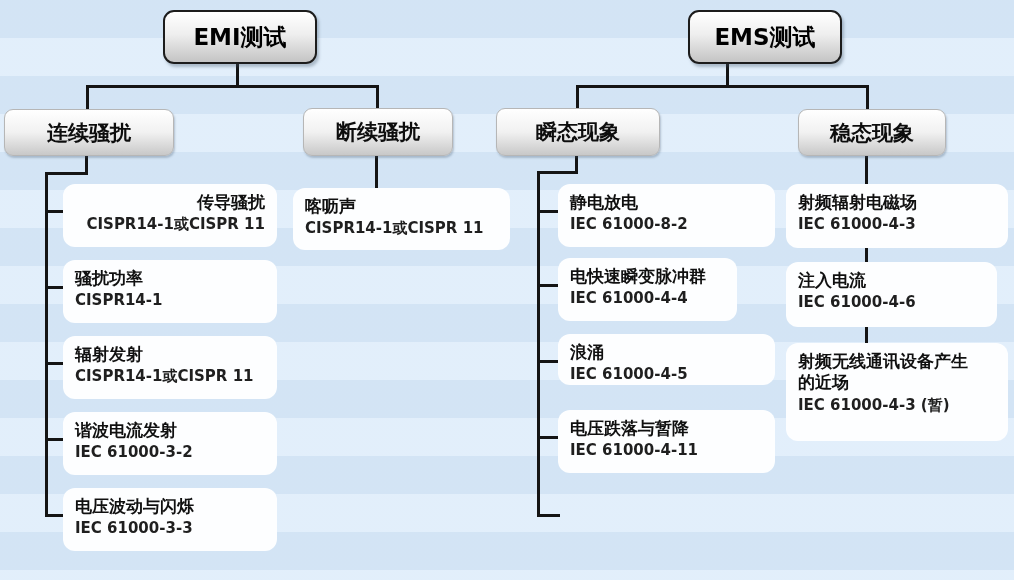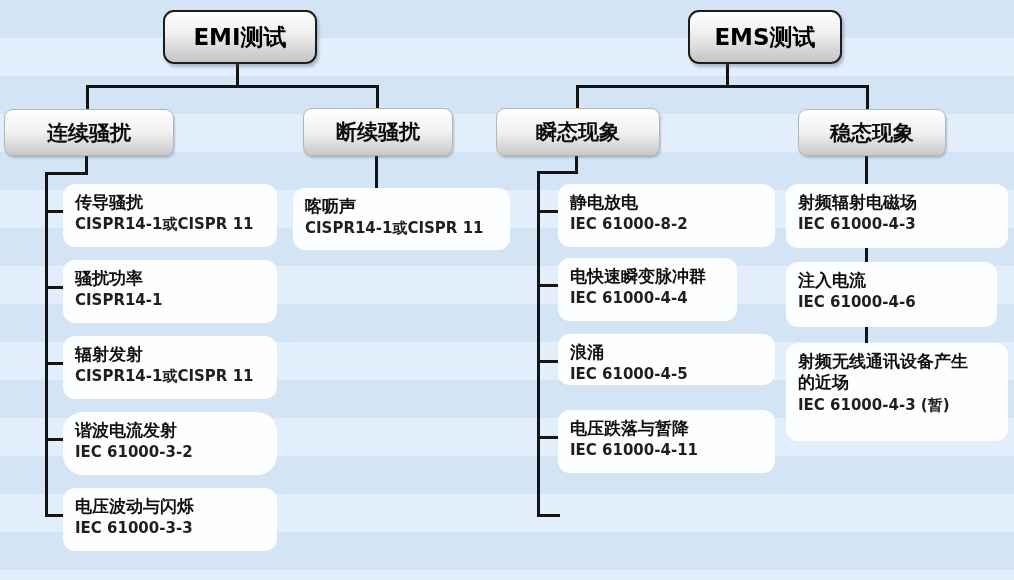--- a/index.html
+++ b/index.html
@@ -93,33 +93,33 @@
   <div class="branch-box" style="left:496px;top:108px;width:162px;height:46px;">
     <span>瞬态现象</span>
   </div>
   <div class="branch-box" style="left:303px;top:108px;width:148px;height:46px;">
     <span>断续骚扰</span>
   </div>
   <div class="branch-box" style="left:798px;top:109px;width:146px;height:45px;">
     <span>稳态现象</span>
   </div>
 
-  <div class="item-box" style="left:63px;top:184px;width:214px;height:63px;">
+  <div class="item-box" style="left:63px;top:184px;width:214px;height:63px;text-align:right;">
     <div class="item-title">传导骚扰</div>
     <div class="item-std">CISPR14-1或CISPR 11</div>
   </div>
   <div class="item-box" style="left:63px;top:260px;width:214px;height:63px;">
     <div class="item-title">骚扰功率</div>
     <div class="item-std">CISPR14-1</div>
   </div>
   <div class="item-box" style="left:63px;top:336px;width:214px;height:63px;">
     <div class="item-title">辐射发射</div>
     <div class="item-std">CISPR14-1或CISPR 11</div>
   </div>
-  <div class="item-box" style="left:63px;top:412px;width:214px;height:63px;border-radius:20px;">
+  <div class="item-box" style="left:63px;top:412px;width:214px;height:63px;">
     <div class="item-title">谐波电流发射</div>
     <div class="item-std">IEC 61000-3-2</div>
   </div>
   <div class="item-box" style="left:63px;top:488px;width:214px;height:63px;">
     <div class="item-title">电压波动与闪烁</div>
     <div class="item-std">IEC 61000-3-3</div>
   </div>
 
   <div class="item-box" style="left:293px;top:188px;width:217px;height:62px;">
     <div class="item-title">喀呖声</div>

